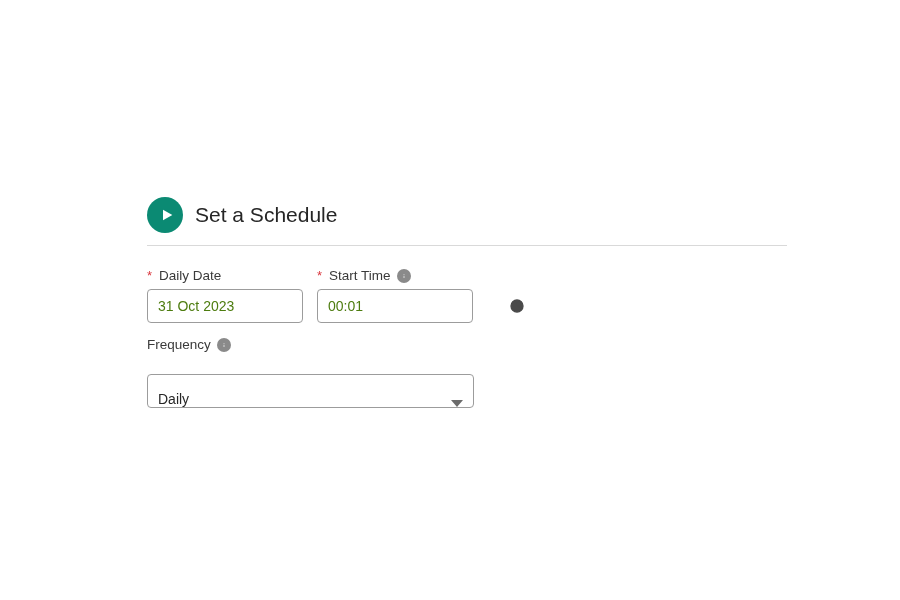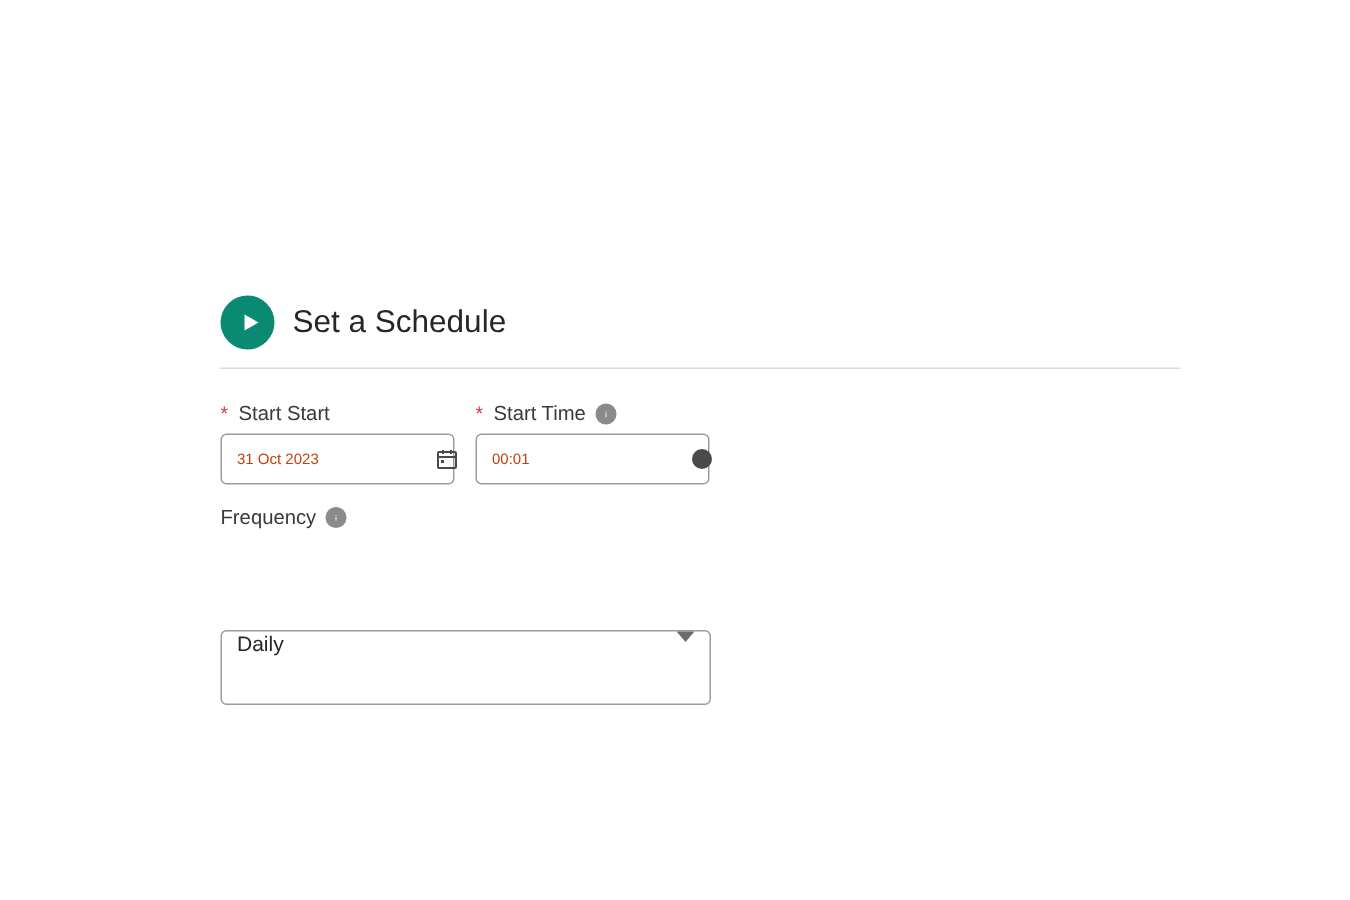--- a/index.html
+++ b/index.html
@@ -96,22 +96,22 @@
       display: flex;
       align-items: center;
       border: 1px solid #9c9c9c;
       border-radius: 4px;
       height: 34px;
       background: #fff;
       padding: 0 10px;
     }
     .input-value {
       flex: 1;
-      font-size: 10px;
-      color: #c2410c;
+      font-size: 14px;
+      color: #4d7c0f;
       border: none;
       outline: none;
       background: transparent;
     }
     .suffix-icon {
       width: 16px;
       height: 16px;
       flex-shrink: 0;
       display: flex;
       align-items: center;
@@ -119,28 +119,27 @@
     }
     .suffix-icon svg {
       width: 16px;
       height: 16px;
       fill: #4a4a4a;
       stroke: #4a4a4a;
     }
     .select-wrap {
       position: relative;
       display: flex;
-      align-items: flex-start;
+      align-items: flex-end;
       border: 1px solid #9c9c9c;
       border-radius: 4px;
-      height: 50px;
+      height: 34px;
       background: #fff;
       padding: 0 10px;
       cursor: pointer;
-      margin-top: 46px;
     }
     .select-value {
       flex: 1;
       font-size: 14px;
       color: #262626;
     }
     .chevron {
       width: 0;
       height: 0;
       border-left: 6px solid transparent;
@@ -160,21 +159,21 @@
         </svg>
     </div>
     <div class="section-title">Set a Schedule</div>
   </div>
 
   <div class="form-row">
 
     <div class="form-group date">
       <div class="label-row">
         <span class="required-star">*</span>
-          <span class="label-text">Start Start</span>
+          <span class="label-text">Daily Date</span>
       </div>
       <div class="input-wrap">
         <input class="input-value" readonly="" value="31 Oct 2023" style="">
         <span class="suffix-icon">
           <svg viewBox="0 0 24 24" fill="none" stroke-width="2">
             <rect x="3" y="5" width="18" height="16" rx="1" fill="none"></rect>
             <line x1="3" y1="10" x2="21" y2="10"></line>
             <line x1="8" y1="3" x2="8" y2="7"></line>
             <line x1="16" y1="3" x2="16" y2="7"></line>
             <rect x="6" y="13" width="3" height="3" fill="#4a4a4a" stroke="none"></rect>

